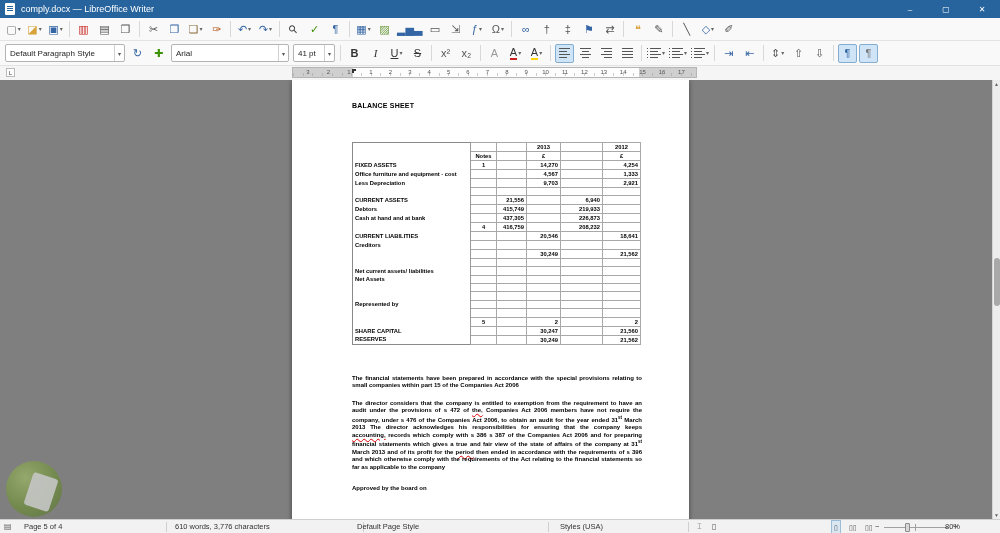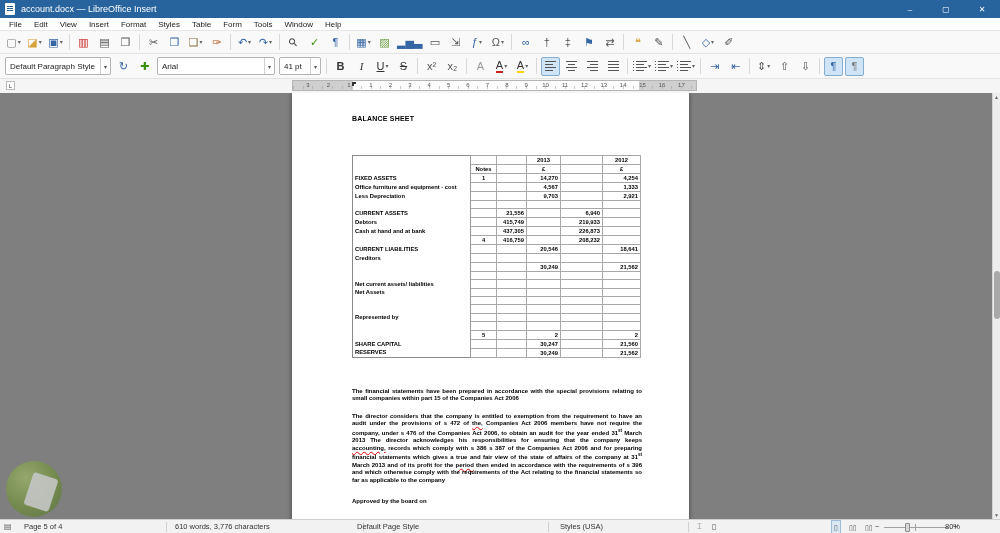--- a/index.html
+++ b/index.html
@@ -98,160 +98,147 @@
   .zoom-notch { position:absolute; top:4px; left:915px; width:1px; height:7px; background:#a0a0a0; }
   .zoom-thumb { position:absolute; top:3px; left:905px; width:5px; height:9px; background:#d8d8d8; border:1px solid #8b8b8b; border-radius:1px; }
 </style>
 </head>
 <body>
 
 <div class="window">
 
   <div class="titlebar">
     <span class="app-icon"></span>
-    <span class="win-title">account.docx — LibreOffice Insert</span>
+    <span class="win-title">comply.docx — LibreOffice Writer</span>
     <span class="win-spacer"></span>
     <span class="win-btn">–</span>
     <span class="win-btn">▢</span>
     <span class="win-btn">✕</span>
   </div>
 
-  <div class="menubar" id="menubar">
-      <span class="menu-item">File</span>
-      <span class="menu-item">Edit</span>
-      <span class="menu-item">View</span>
-      <span class="menu-item">Insert</span>
-      <span class="menu-item">Format</span>
-      <span class="menu-item">Styles</span>
-      <span class="menu-item">Table</span>
-      <span class="menu-item">Form</span>
-      <span class="menu-item">Tools</span>
-      <span class="menu-item">Window</span>
-      <span class="menu-item">Help</span>
+
+  <div class="toolbar toolbar1" id="toolbar1">
+      <span class="tb-btn">
+        <span class="glyph" style="color: rgb(122, 122, 122);">▢</span>
+        <span class="caret">▾</span>
+      </span>
+      <span class="tb-btn">
+        <span class="glyph" style="color: rgb(217, 163, 60);">◪</span>
+        <span class="caret">▾</span>
+      </span>
+      <span class="tb-btn">
+        <span class="glyph" style="color: rgb(52, 101, 164);">▣</span>
+        <span class="caret">▾</span>
+      </span>
+      <span class="tb-sep"></span>
+      <span class="tb-btn">
+        <span class="glyph" style="color: rgb(201, 33, 30);">▥</span>
+      </span>
+      <span class="tb-btn">
+        <span class="glyph" style="color: rgb(85, 85, 85);">▤</span>
+      </span>
+      <span class="tb-btn">
+        <span class="glyph" style="color: rgb(85, 85, 85);">❐</span>
+      </span>
+      <span class="tb-sep"></span>
+      <span class="tb-btn">
+        <span class="glyph" style="color: rgb(85, 85, 85);">✂</span>
+      </span>
+      <span class="tb-btn">
+        <span class="glyph" style="color: rgb(52, 101, 164);">❐</span>
+      </span>
+      <span class="tb-btn">
+        <span class="glyph" style="color: rgb(138, 109, 59);">❏</span>
+        <span class="caret">▾</span>
+      </span>
+      <span class="tb-btn">
+        <span class="glyph" style="color: rgb(179, 89, 31);">✑</span>
+      </span>
+      <span class="tb-sep"></span>
+      <span class="tb-btn">
+        <span class="glyph" style="color: rgb(52, 101, 164);">↶</span>
+        <span class="caret">▾</span>
+      </span>
+      <span class="tb-btn">
+        <span class="glyph" style="color: rgb(52, 101, 164);">↷</span>
+        <span class="caret">▾</span>
+      </span>
+      <span class="tb-sep"></span>
+      <span class="tb-btn">
+        <span class="glyph rot" style="color: rgb(68, 68, 68);">⚲</span>
+      </span>
+      <span class="tb-btn">
+        <span class="glyph" style="color: rgb(58, 145, 4);">✓</span>
+      </span>
+      <span class="tb-btn">
+        <span class="glyph" style="color: rgb(52, 101, 164);">¶</span>
+      </span>
+      <span class="tb-sep"></span>
+      <span class="tb-btn">
+        <span class="glyph" style="color: rgb(52, 101, 164);">▦</span>
+        <span class="caret">▾</span>
+      </span>
+      <span class="tb-btn">
+        <span class="glyph" style="color: rgb(109, 156, 65);">▨</span>
+      </span>
+      <span class="tb-btn">
+        <span class="glyph" style="color: rgb(52, 101, 164);">▂▅▃</span>
+      </span>
+      <span class="tb-btn">
+        <span class="glyph" style="color: rgb(85, 85, 85);">▭</span>
+      </span>
+      <span class="tb-btn">
+        <span class="glyph" style="color: rgb(85, 85, 85);">⇲</span>
+      </span>
+      <span class="tb-btn">
+        <span class="glyph" style="color: rgb(52, 101, 164);">ƒ</span>
+        <span class="caret">▾</span>
+      </span>
+      <span class="tb-btn">
+        <span class="glyph" style="color: rgb(85, 85, 85);">Ω</span>
+        <span class="caret">▾</span>
+      </span>
+      <span class="tb-sep"></span>
+      <span class="tb-btn">
+        <span class="glyph" style="color: rgb(52, 101, 164);">∞</span>
+      </span>
+      <span class="tb-btn">
+        <span class="glyph" style="color: rgb(85, 85, 85);">†</span>
+      </span>
+      <span class="tb-btn">
+        <span class="glyph" style="color: rgb(85, 85, 85);">‡</span>
+      </span>
+      <span class="tb-btn">
+        <span class="glyph" style="color: rgb(52, 101, 164);">⚑</span>
+      </span>
+      <span class="tb-btn">
+        <span class="glyph" style="color: rgb(85, 85, 85);">⇄</span>
+      </span>
+      <span class="tb-sep"></span>
+      <span class="tb-btn">
+        <span class="glyph" style="color: rgb(217, 163, 60);">❝</span>
+      </span>
+      <span class="tb-btn">
+        <span class="glyph" style="color: rgb(85, 85, 85);">✎</span>
+      </span>
+      <span class="tb-sep"></span>
+      <span class="tb-btn">
+        <span class="glyph" style="color: rgb(85, 85, 85);">╲</span>
+      </span>
+      <span class="tb-btn">
+        <span class="glyph" style="color: rgb(52, 101, 164);">◇</span>
+        <span class="caret">▾</span>
+      </span>
+      <span class="tb-btn">
+        <span class="glyph" style="color: rgb(85, 85, 85);">✐</span>
+      </span>
     </div>
 
-  <div class="toolbar toolbar1" id="toolbar1">
-      <span class="tb-btn">
-        <span class="glyph" style="color: rgb(122, 122, 122);">▢</span>
-        <span class="caret">▾</span>
-      </span>
-      <span class="tb-btn">
-        <span class="glyph" style="color: rgb(217, 163, 60);">◪</span>
-        <span class="caret">▾</span>
-      </span>
-      <span class="tb-btn">
-        <span class="glyph" style="color: rgb(52, 101, 164);">▣</span>
-        <span class="caret">▾</span>
-      </span>
-      <span class="tb-sep"></span>
-      <span class="tb-btn">
-        <span class="glyph" style="color: rgb(201, 33, 30);">▥</span>
-      </span>
-      <span class="tb-btn">
-        <span class="glyph" style="color: rgb(85, 85, 85);">▤</span>
-      </span>
-      <span class="tb-btn">
-        <span class="glyph" style="color: rgb(85, 85, 85);">❐</span>
-      </span>
-      <span class="tb-sep"></span>
-      <span class="tb-btn">
-        <span class="glyph" style="color: rgb(85, 85, 85);">✂</span>
-      </span>
-      <span class="tb-btn">
-        <span class="glyph" style="color: rgb(52, 101, 164);">❐</span>
-      </span>
-      <span class="tb-btn">
-        <span class="glyph" style="color: rgb(138, 109, 59);">❏</span>
-        <span class="caret">▾</span>
-      </span>
-      <span class="tb-btn">
-        <span class="glyph" style="color: rgb(179, 89, 31);">✑</span>
-      </span>
-      <span class="tb-sep"></span>
-      <span class="tb-btn">
-        <span class="glyph" style="color: rgb(52, 101, 164);">↶</span>
-        <span class="caret">▾</span>
-      </span>
-      <span class="tb-btn">
-        <span class="glyph" style="color: rgb(52, 101, 164);">↷</span>
-        <span class="caret">▾</span>
-      </span>
-      <span class="tb-sep"></span>
-      <span class="tb-btn">
-        <span class="glyph rot" style="color: rgb(68, 68, 68);">⚲</span>
-      </span>
-      <span class="tb-btn">
-        <span class="glyph" style="color: rgb(58, 145, 4);">✓</span>
-      </span>
-      <span class="tb-btn">
-        <span class="glyph" style="color: rgb(52, 101, 164);">¶</span>
-      </span>
-      <span class="tb-sep"></span>
-      <span class="tb-btn">
-        <span class="glyph" style="color: rgb(52, 101, 164);">▦</span>
-        <span class="caret">▾</span>
-      </span>
-      <span class="tb-btn">
-        <span class="glyph" style="color: rgb(109, 156, 65);">▨</span>
-      </span>
-      <span class="tb-btn">
-        <span class="glyph" style="color: rgb(52, 101, 164);">▂▅▃</span>
-      </span>
-      <span class="tb-btn">
-        <span class="glyph" style="color: rgb(85, 85, 85);">▭</span>
-      </span>
-      <span class="tb-btn">
-        <span class="glyph" style="color: rgb(85, 85, 85);">⇲</span>
-      </span>
-      <span class="tb-btn">
-        <span class="glyph" style="color: rgb(52, 101, 164);">ƒ</span>
-        <span class="caret">▾</span>
-      </span>
-      <span class="tb-btn">
-        <span class="glyph" style="color: rgb(85, 85, 85);">Ω</span>
-        <span class="caret">▾</span>
-      </span>
-      <span class="tb-sep"></span>
-      <span class="tb-btn">
-        <span class="glyph" style="color: rgb(52, 101, 164);">∞</span>
-      </span>
-      <span class="tb-btn">
-        <span class="glyph" style="color: rgb(85, 85, 85);">†</span>
-      </span>
-      <span class="tb-btn">
-        <span class="glyph" style="color: rgb(85, 85, 85);">‡</span>
-      </span>
-      <span class="tb-btn">
-        <span class="glyph" style="color: rgb(52, 101, 164);">⚑</span>
-      </span>
-      <span class="tb-btn">
-        <span class="glyph" style="color: rgb(85, 85, 85);">⇄</span>
-      </span>
-      <span class="tb-sep"></span>
-      <span class="tb-btn">
-        <span class="glyph" style="color: rgb(217, 163, 60);">❝</span>
-      </span>
-      <span class="tb-btn">
-        <span class="glyph" style="color: rgb(85, 85, 85);">✎</span>
-      </span>
-      <span class="tb-sep"></span>
-      <span class="tb-btn">
-        <span class="glyph" style="color: rgb(85, 85, 85);">╲</span>
-      </span>
-      <span class="tb-btn">
-        <span class="glyph" style="color: rgb(52, 101, 164);">◇</span>
-        <span class="caret">▾</span>
-      </span>
-      <span class="tb-btn">
-        <span class="glyph" style="color: rgb(85, 85, 85);">✐</span>
-      </span>
-    </div>
-
   <div class="toolbar toolbar2" id="toolbar2">
-      <span class="combo" style="width: 106px;">
+      <span class="combo" style="width: 120px;">
         <span class="combo-val">Default Paragraph Style</span>
         <span class="combo-arrow">▾</span>
       </span>
       <span class="tb-btn">
         <span class="glyph" style="color: rgb(52, 101, 164);">↻</span>
       </span>
       <span class="tb-btn">
         <span class="glyph" style="color: rgb(58, 145, 4);">✚</span>
       </span>
       <span class="combo" style="width: 118px;">

